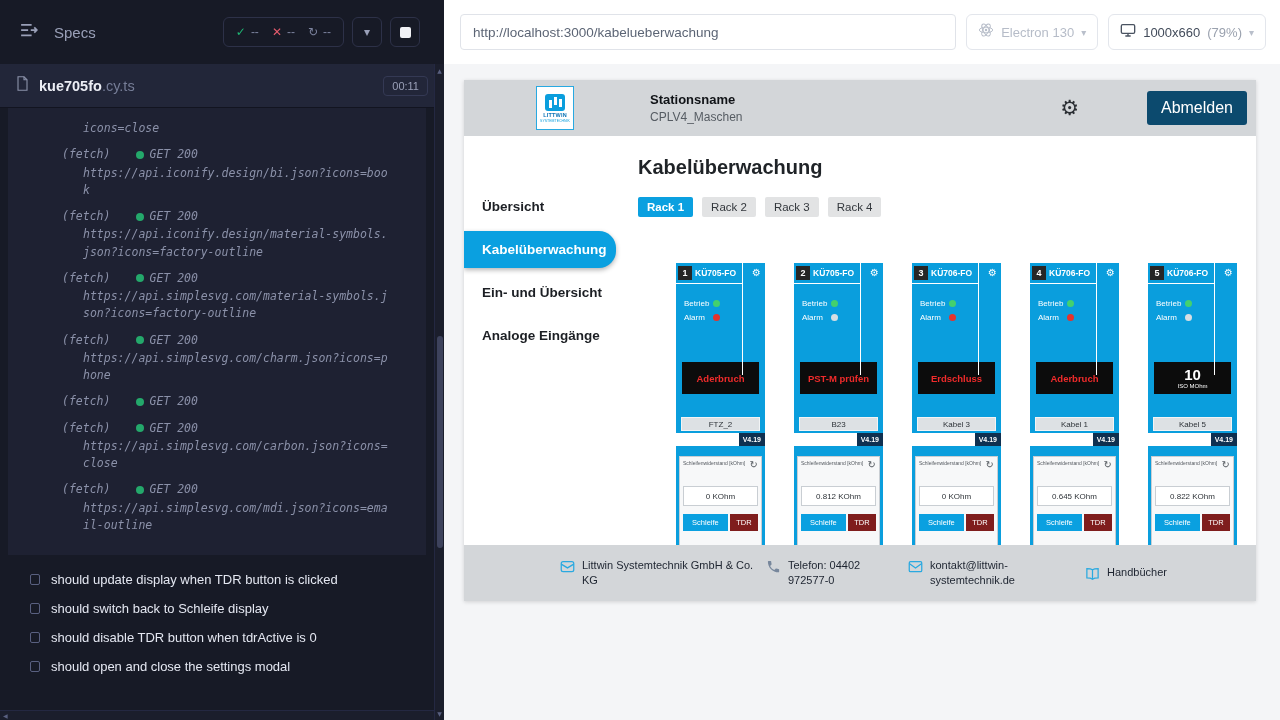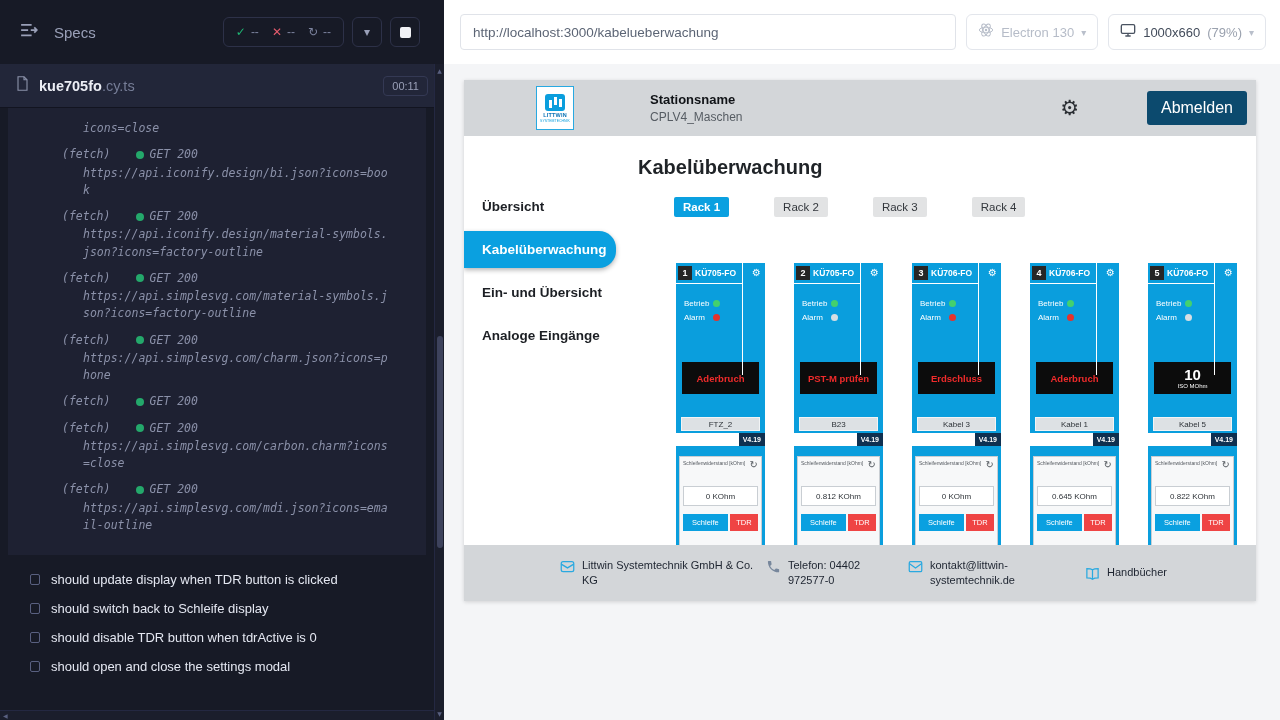--- a/index.html
+++ b/index.html
@@ -67,21 +67,21 @@
   .logout { margin:0 9px 0 68px; background:#0c4a6e; color:#fff; border:none; border-radius:3px; font-size:16px; padding:8px 14px; cursor:pointer; font-family:inherit; }
 
   .app-body { position:absolute; top:56px; left:0; right:0; bottom:0; display:flex; background:#fff; }
   .nav { width:152px; flex:none; padding-top:52px; }
   .nav-item { padding:11px 0 11px 18px; margin-bottom:6px; font-size:13.5px; color:#1c1f24; font-weight:600; cursor:pointer; }
   .nav-item.active { background:#0aa0e0; color:#fff; font-weight:bold; border-radius:0 17px 17px 0; box-shadow:0 2px 5px rgba(0,0,0,.3); }
 
   .main { flex:1; padding:20px 0 0 22px; }
   .page-title { font-size:20px; font-weight:bold; color:#1f2327; margin-bottom:18px; }
   .racks { display:flex; gap:9px; margin-bottom:46px; }
-  .rack { font-size:11.5px; padding:4px 9px; background:#e2e3e4; color:#33373c; border-radius:2px; cursor:pointer;margin-left:36px; }
+  .rack { font-size:11.5px; padding:4px 9px; background:#e2e3e4; color:#33373c; border-radius:2px; cursor:pointer; }
   .rack.active { background:#0aa0e0; color:#fff; font-weight:bold; }
 
   .cards { display:flex; gap:29px; margin-left:38px; }
   .card { width:89px; height:310px; background:#0a9edd; position:relative; flex:none; }
   .card-head { height:20px; display:flex; align-items:center; padding:0 4px 0 2px; gap:3px; }
   .card-num { width:14px; height:14px; background:#262626; color:#fff; font-size:9px; font-weight:bold; display:flex; align-items:center; justify-content:center; flex:none; }
   .card-model { color:#fff; font-size:8.5px; font-weight:bold; flex:1; white-space:nowrap; }
   .card-gear { color:#fff; font-size:10px; cursor:pointer; line-height:1; }
   .hline { position:absolute; left:0; top:20px; width:66px; height:1px; background:#fff; }
   .vline { position:absolute; left:66px; top:0; width:1px; height:112px; background:#fff; }
@@ -98,21 +98,21 @@
   .cname { margin:23px 5px 0; height:14px; background:#dde1e4; border:1px solid #f2f4f5; color:#2e3338; font-size:8px; display:flex; align-items:center; justify-content:center; }
   .vrow { margin-top:2px; display:flex; height:13px; }
   .vspace { flex:1; background:#fff; }
   .vbadge { background:#0f3050; color:#fff; font-size:7px; font-weight:bold; display:flex; align-items:center; padding:0 4px; }
   .meas { margin:10px 3px 0; background:#f7f8f9; border:1px solid #c9ced3; position:relative; height:98px; padding:3px 3px 0; }
   .meas-label { font-size:5px; color:#555a60; width:64px; line-height:1.2; }
   .meas-refresh { position:absolute; top:3px; right:3px; font-size:10px; color:#555a60; cursor:pointer; line-height:1; }
   .meas-value { margin-top:20px; height:20px; background:#fff; border:1px solid #c9ced3; display:flex; align-items:center; justify-content:center; font-size:8px; color:#2e3338; }
   .meas-btns { display:flex; gap:2px; margin-top:8px; }
   .b-loop { flex:1.6; background:#0aa0e0; color:#fff; border:none; font-size:7.5px; height:17px; cursor:pointer; font-family:inherit; }
-  .b-tdr { flex:1; background:#ef4444; color:#fff; border:none; font-size:7.5px; height:17px; cursor:pointer; font-family:inherit; }
+  .b-tdr { flex:1; background:#7f1d1d; color:#fff; border:none; font-size:7.5px; height:17px; cursor:pointer; font-family:inherit; }
 
   .app-footer { position:absolute; left:0; right:0; bottom:0; height:56px; background:#d3d6d9; z-index:5; }
   .fg { position:absolute; top:50%; transform:translateY(-50%); display:flex; gap:7px; align-items:flex-start; }
   .fg svg { flex:none; margin-top:1px; }
   .fg-text { font-size:11px; color:#1d2430; line-height:1.35; }
   .fg1 { left:96px; width:200px; } .fg2 { left:302px; width:130px; } .fg3 { left:444px; width:150px; } .fg4 { left:621px; }
 </style>
 </head>
 <body>
 
@@ -201,21 +201,21 @@
           <span class="dot-g"></span>
           <span>GET 200</span>
         </div>
     </div>
     <div class="log-entry">
       <div class="log-head">
           <span class="log-prefix">(fetch)</span>
           <span class="dot-g"></span>
           <span>GET 200</span>
         </div>
-      <div class="log-url">https://api.simplesvg.com/carbon.charm?icons=close</div>
+      <div class="log-url">https://api.simplesvg.com/carbon.json?icons=close</div>
     </div>
     <div class="log-entry">
       <div class="log-head">
           <span class="log-prefix">(fetch)</span>
           <span class="dot-g"></span>
           <span>GET 200</span>
         </div>
       <div class="log-url">https://api.simplesvg.com/mdi.json?icons=email-outline</div>
     </div>
   </div>

